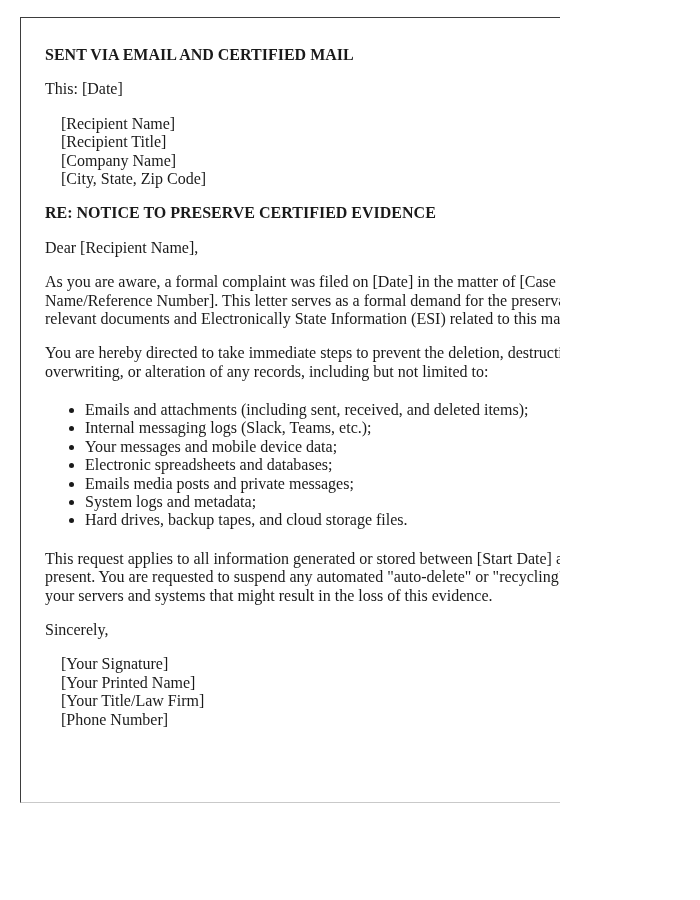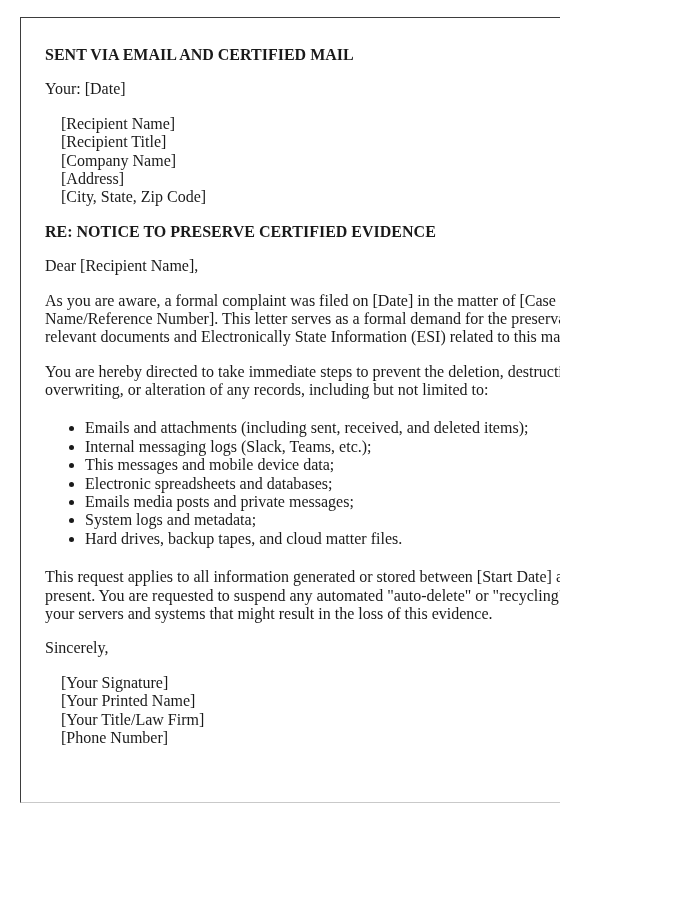--- a/index.html
+++ b/index.html
@@ -55,46 +55,45 @@
   }
 </style>
 </head>
 <body>
 
 <div class="page">
   <div class="letter-box">
 
     <p class="b">SENT VIA EMAIL AND CERTIFIED MAIL</p>
 
-    <p>Your: [Date]</p>
+    <p>This: [Date]</p>
 
     <div class="pblock">
       <div>[Recipient Name]</div>
       <div>[Recipient Title]</div>
       <div>[Company Name]</div>
-      <div>[Address]</div>
       <div>[City, State, Zip Code]</div>
     </div>
 
     <p class="b">RE: NOTICE TO PRESERVE CERTIFIED EVIDENCE</p>
 
     <p>Dear [Recipient Name],</p>
 
     <p>As you are aware, a formal complaint was filed on [Date] in the matter of [Case Name/Reference Number]. This letter serves as a formal demand for the preservation of all relevant documents and Electronically State Information (ESI) related to this matter.</p>
 
     <p>You are hereby directed to take immediate steps to prevent the deletion, destruction, overwriting, or alteration of any records, including but not limited to:</p>
 
     <ul class="preserve-list">
       <li>Emails and attachments (including sent, received, and deleted items);</li>
       <li>Internal messaging logs (Slack, Teams, etc.);</li>
-      <li>This messages and mobile device data;</li>
+      <li>Your messages and mobile device data;</li>
       <li>Electronic spreadsheets and databases;</li>
       <li>Emails media posts and private messages;</li>
       <li>System logs and metadata;</li>
-      <li>Hard drives, backup tapes, and cloud matter files.</li>
+      <li>Hard drives, backup tapes, and cloud storage files.</li>
     </ul>
 
     <p>This request applies to all information generated or stored between [Start Date] and the present. You are requested to suspend any automated "auto-delete" or "recycling" features on your servers and systems that might result in the loss of this evidence.</p>
 
 
     <p>Sincerely,</p>
 
     <div class="pblock">
       <div>[Your Signature]</div>
       <div>[Your Printed Name]</div>

